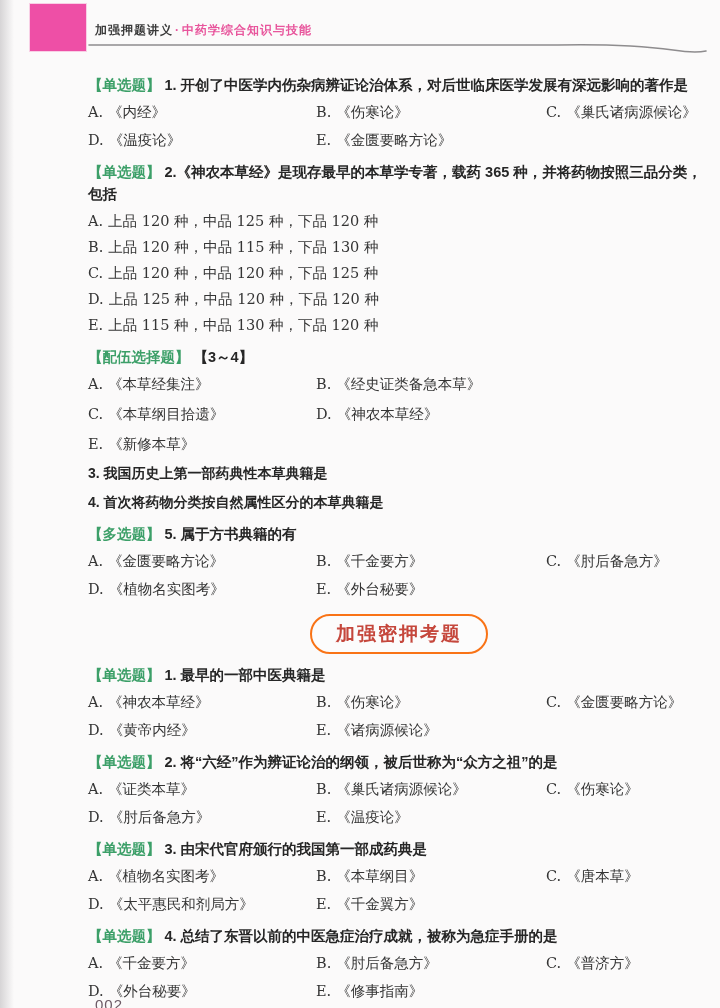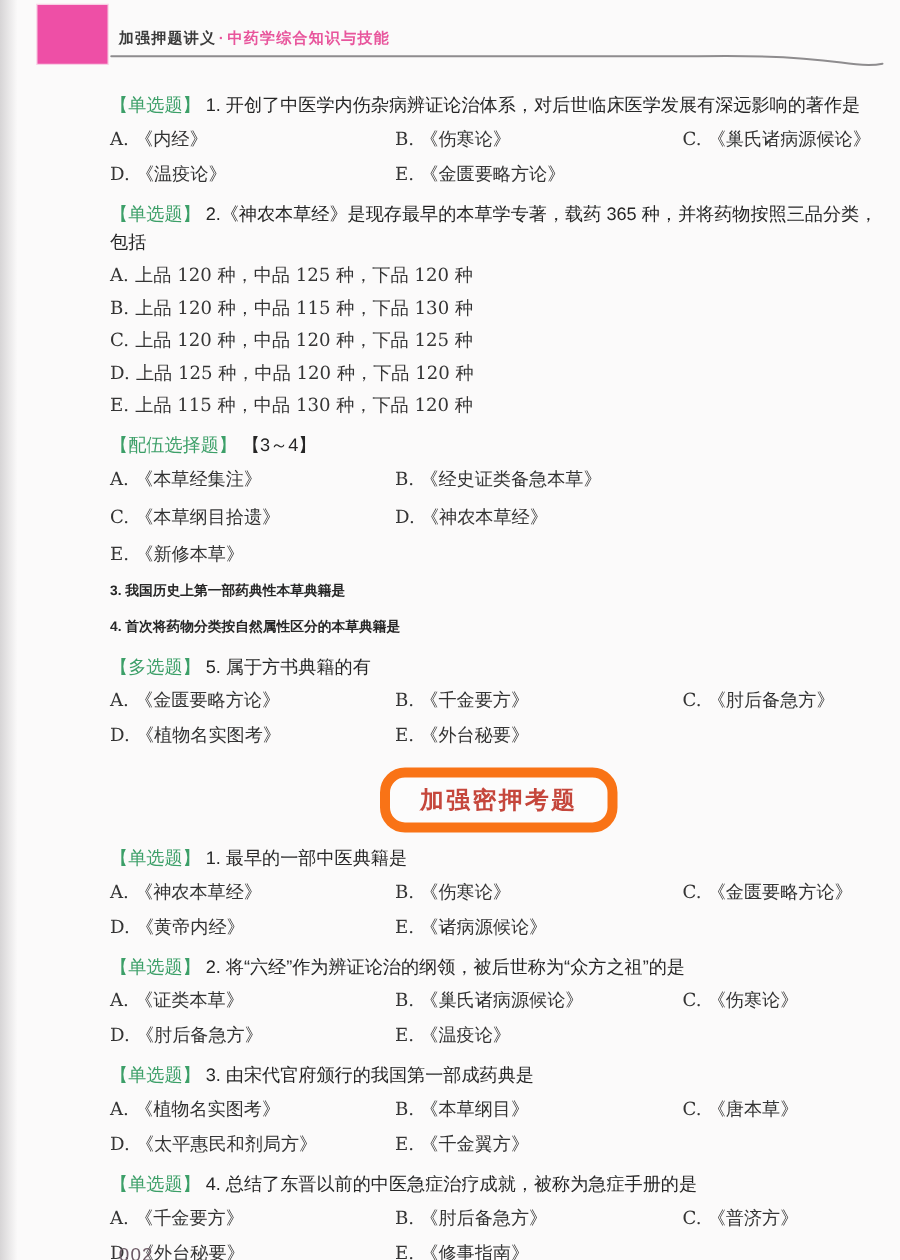--- a/index.html
+++ b/index.html
@@ -29,39 +29,39 @@
     font-size:12px; font-weight:bold; letter-spacing:1px; white-space:nowrap;
   }
   .t-main{ color:#3a3a3a; }
   .t-dot{ color:#e8559c; padding:0 2px; }
   .t-sub{ color:#e8559c; }
   .header-rule{ position:absolute; left:88px; top:40px; width:622px; height:16px; }
 
   
   .content{ padding:10px 10px 0 88px; }
   .q{ margin-top:10px; }
-  .qhead{ font-size:14.5px; font-weight:normal; line-height:22px; margin-bottom:6px; color:#262626; }
+  .qhead{ font-size:14.5px; font-weight:bold; line-height:22px; margin-bottom:6px; color:#262626; }
   .tag{ color:#3c9f68; margin-right:4px; }
   .range{ color:#262626;text-align:right; }
   .stem{ color:#262626; }
 
   .opt{
     font-family:"DejaVu Serif", serif;
     font-size:14.5px; line-height:21px; color:#343434; white-space:nowrap;
   }
   .opt .lab{ font-style:normal; margin-right:5px; }
   .opts3{ display:grid; grid-template-columns:228px 230px 1fr; row-gap:7px; }
   .opts2{ display:grid; grid-template-columns:228px 1fr; row-gap:9px; }
   .optsv{ display:flex; flex-direction:column; gap:5px; }
-  .subq{ font-size:11px; font-weight:bold; line-height:22px; margin-top:7px; color:#262626; }
+  .subq{ font-size:14px; font-weight:bold; line-height:22px; margin-top:7px; color:#262626; }
 
   
   .stamp-row{ margin-top:14px; text-align:center; }
   .stamp{
-    display:inline-block; border:8px solid #f97316; border-radius:20px;
+    display:inline-block; border:2px solid #f97316; border-radius:20px;
     color:#c5473c; font-size:19px; font-weight:bold; letter-spacing:2px;
     padding:5px 24px; background:rgba(255,255,255,.4);
   }
 
   
   .pagenum{
     position:absolute; left:95px; bottom:-5px;
     font-size:15px; color:#6d5b66; letter-spacing:1px;
   }
 </style>

